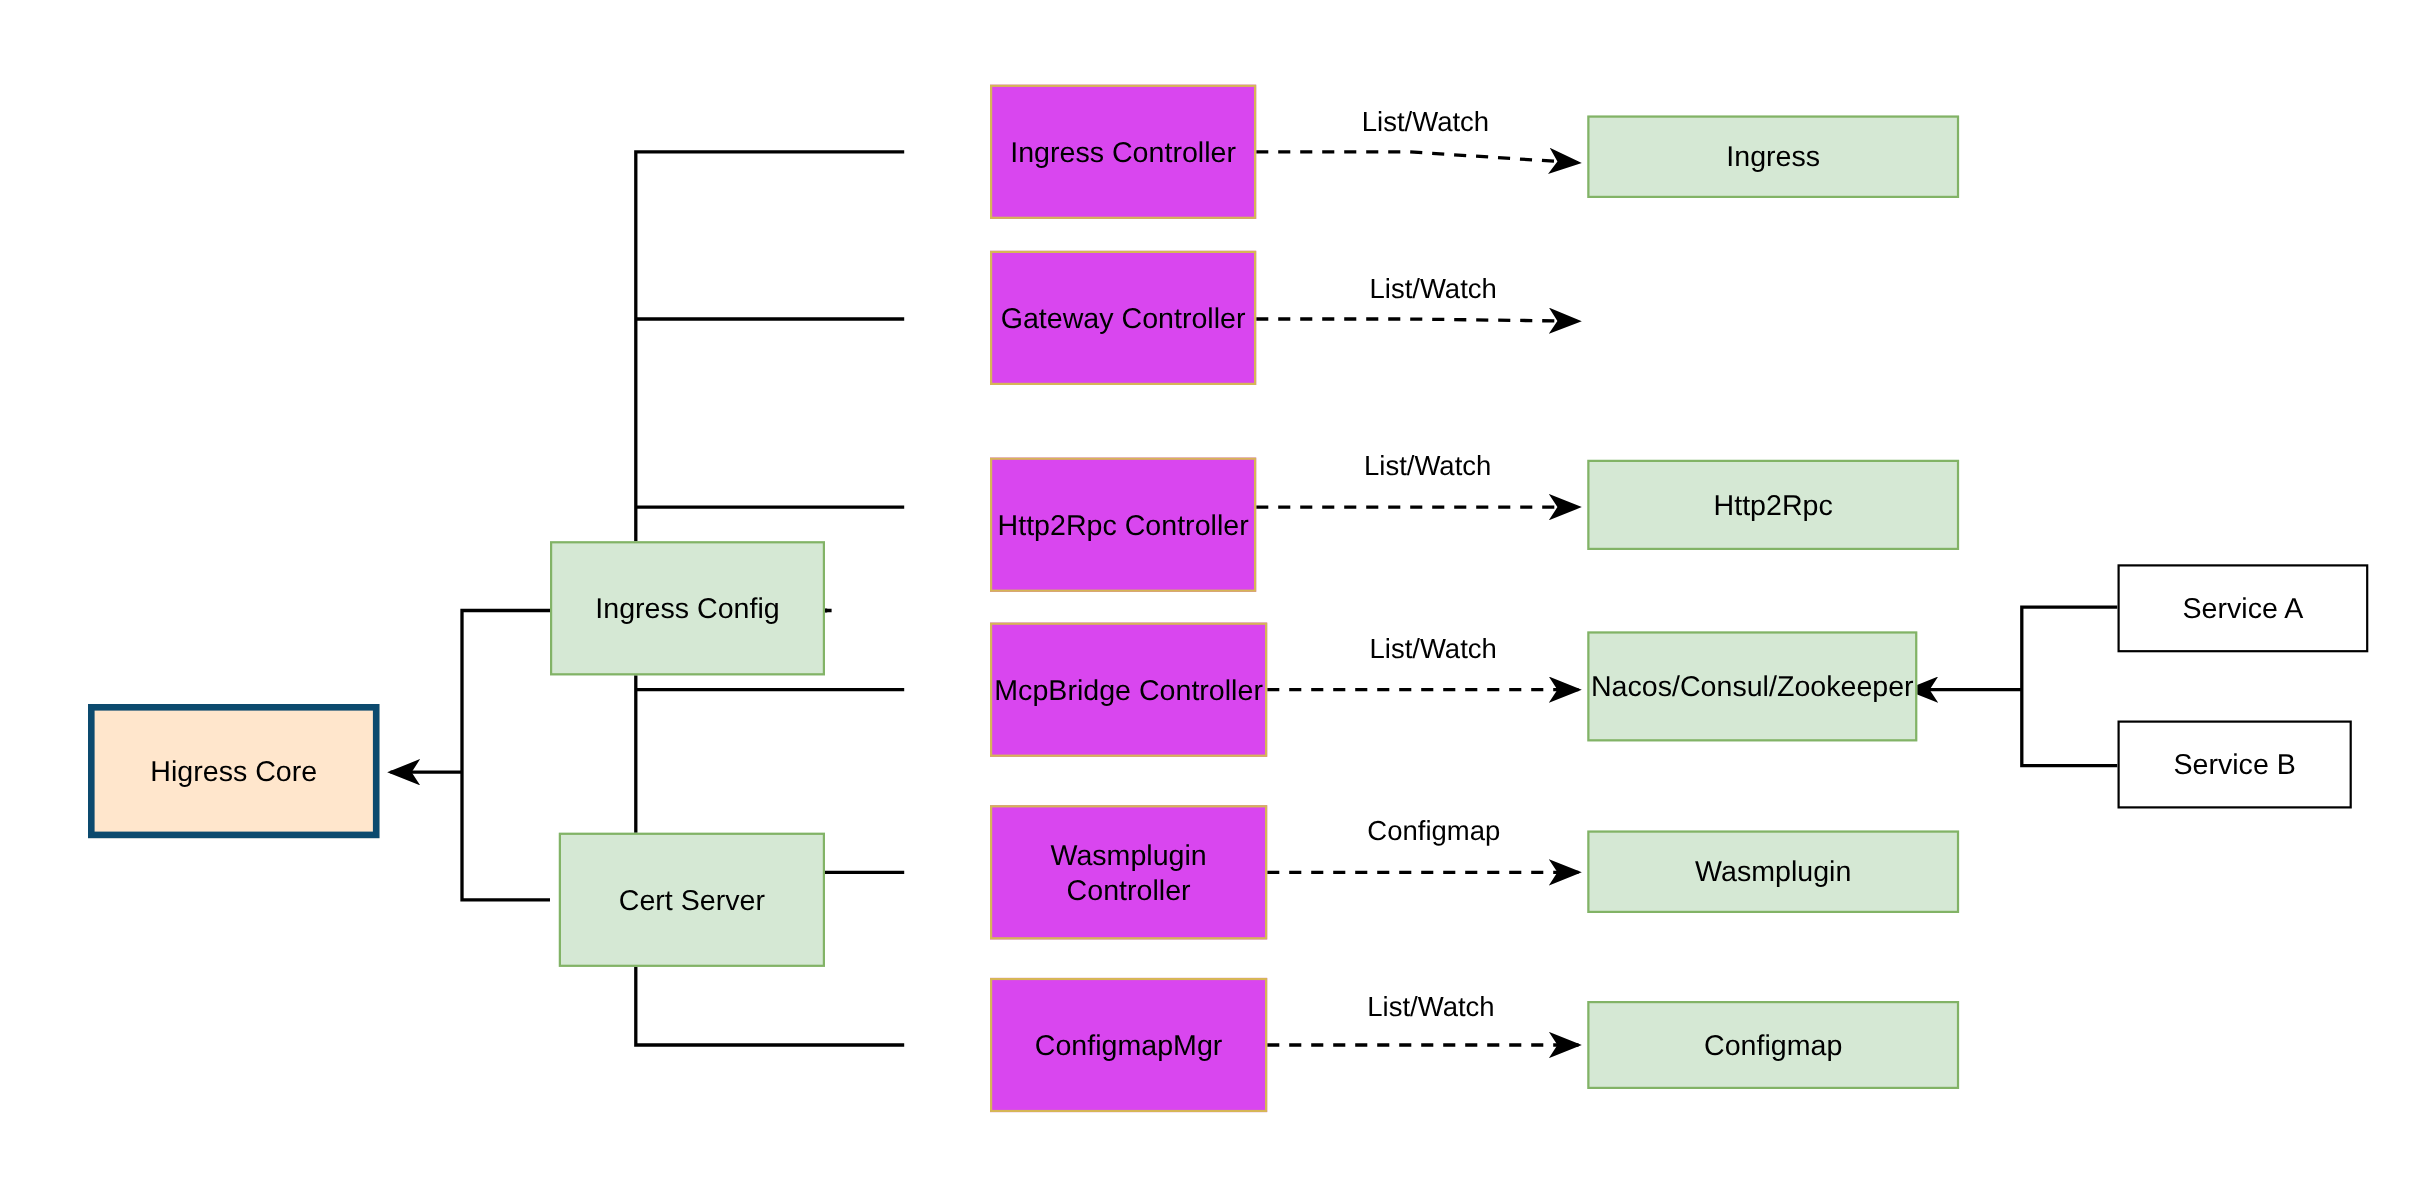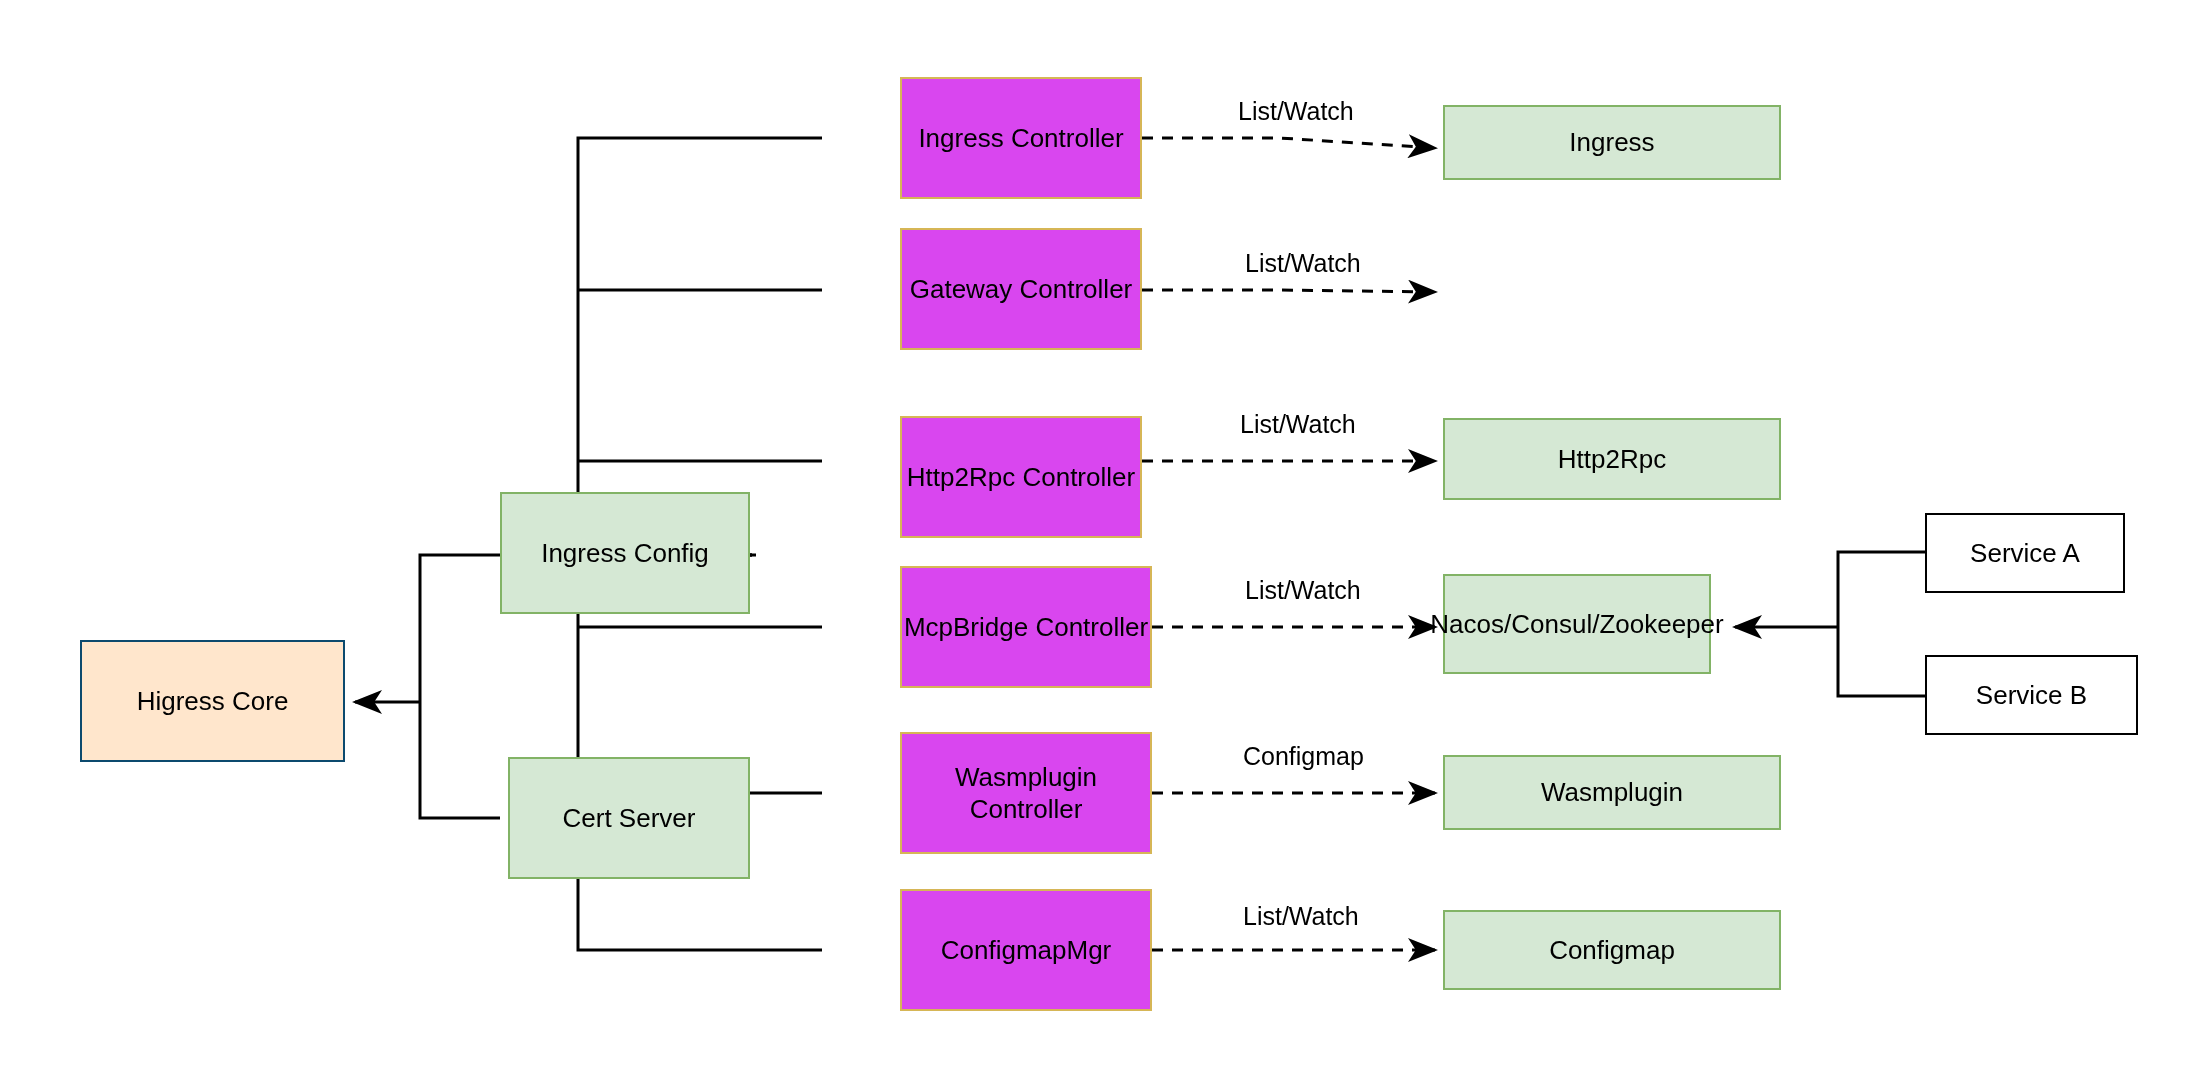--- a/index.html
+++ b/index.html
@@ -33,21 +33,21 @@
   .node.green {
     background: #d5e8d4;
     border: 2px solid #82b366;
   }
   .node.yellow {
     background: #d946ef;
     border: 2px solid #d6b656;
   }
   .node.orange {
     background: #ffe6cc;
-    border: 2px solid #0c4a6e;
+    border: 6px solid #0c4a6e;
   }
   .node.plain {
     background: #ffffff;
     border: 2px solid #000000;
   }
   .edge-label {
     position: absolute;
     font-size: 25px;
     color: #000000;
     white-space: nowrap;
@@ -137,31 +137,31 @@
   <div class="node yellow" style="left:900px; top:889px; width:252px; height:122px;">
     <span>ConfigmapMgr</span>
   </div>
 
   <div class="node green" style="left:1443px; top:105px; width:338px; height:75px;">
     <span>Ingress</span>
   </div>
   <div class="node green" style="left:1443px; top:418px; width:338px; height:82px;">
     <span>Http2Rpc</span>
   </div>
-  <div class="node green" style="left:1443px; top:574px; width:268px; height:100px;">
+  <div class="node green" style="left:1443px; top:574px; width:300px; height:100px;">
     <span>Nacos/Consul/Zookeeper</span>
   </div>
   <div class="node green" style="left:1443px; top:755px; width:338px; height:75px;">
     <span>Wasmplugin</span>
   </div>
   <div class="node green" style="left:1443px; top:910px; width:338px; height:80px;">
     <span>Configmap</span>
   </div>
 
-  <div class="node plain" style="left:1925px; top:513px; width:200px; height:80px;">
+  <div class="node plain" style="left:1925px; top:513px; width:228px; height:80px;">
     <span>Service A</span>
   </div>
   <div class="node plain" style="left:1925px; top:655px; width:213px; height:80px;">
     <span>Service B</span>
   </div>
 
   <div class="edge-label" style="left:1238px; top:97px;">
     <span>List/Watch</span>
   </div>
   <div class="edge-label" style="left:1245px; top:249px;">

